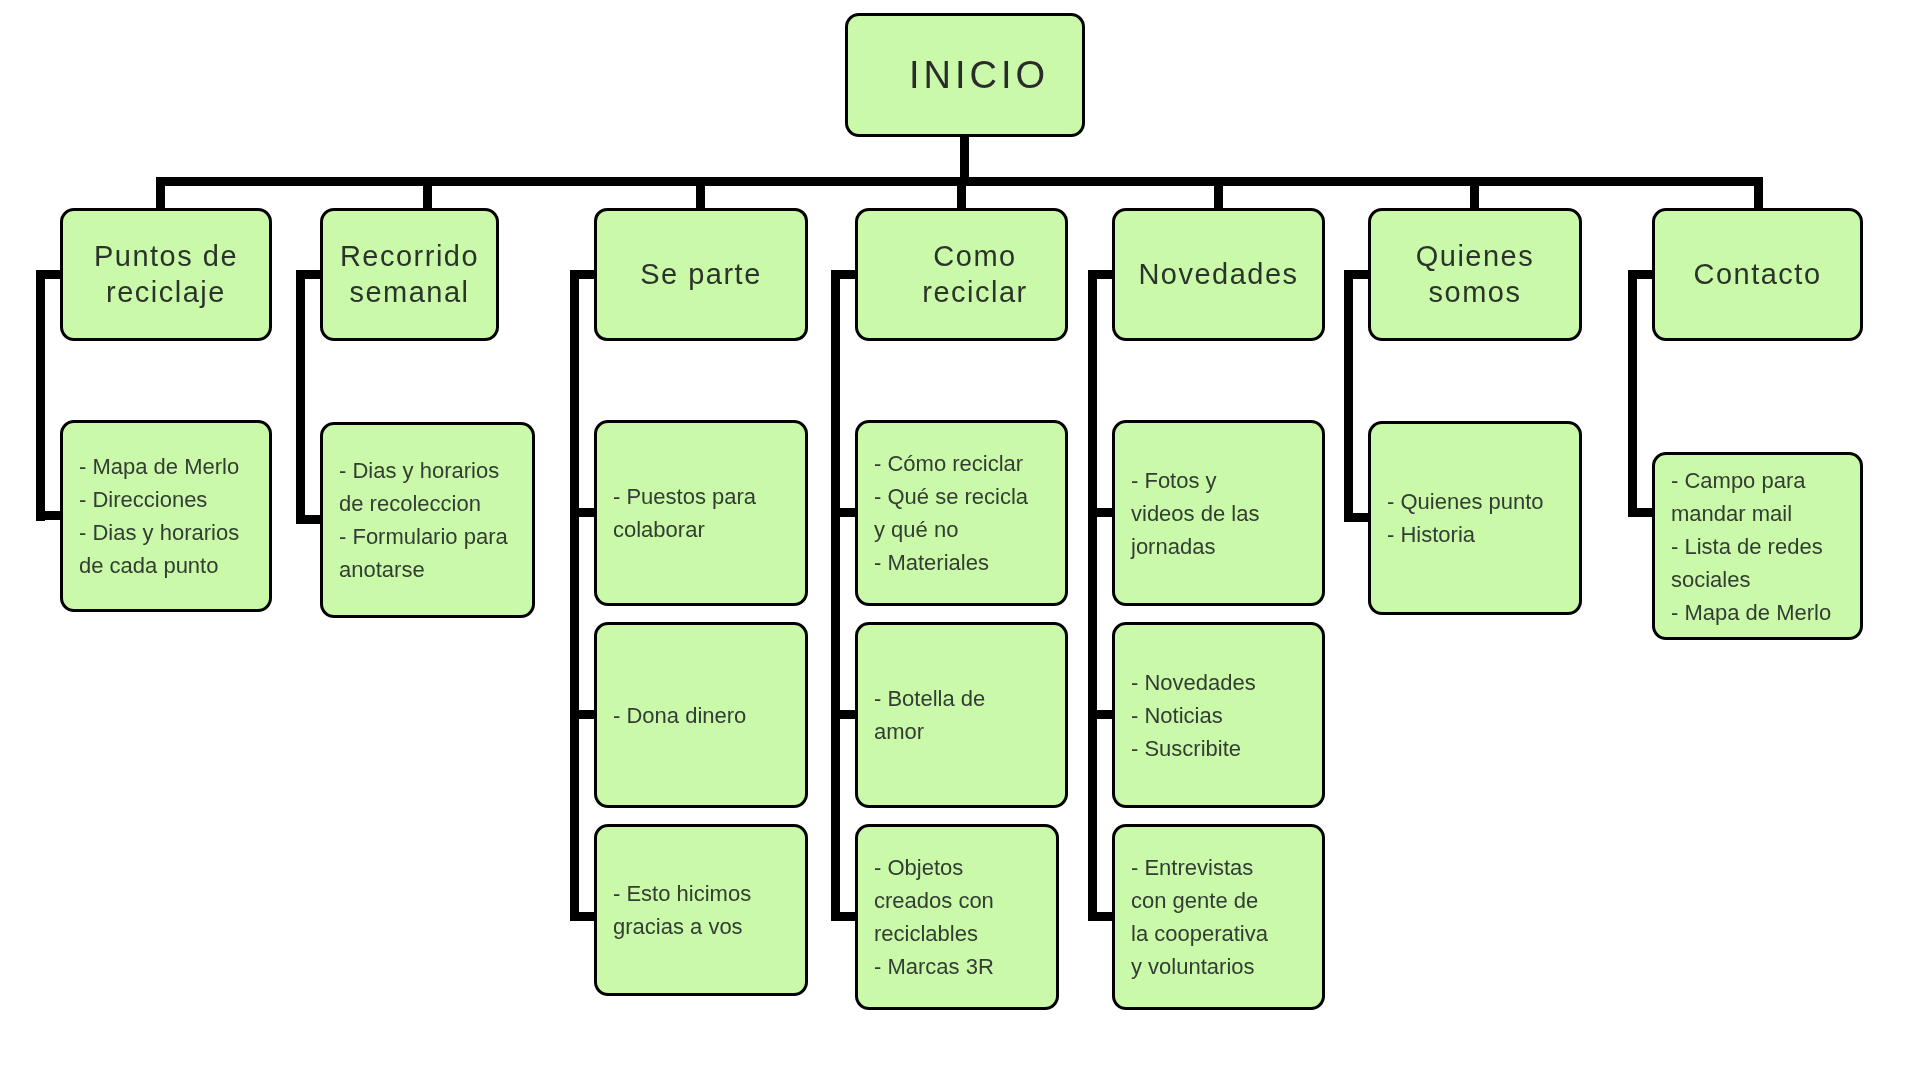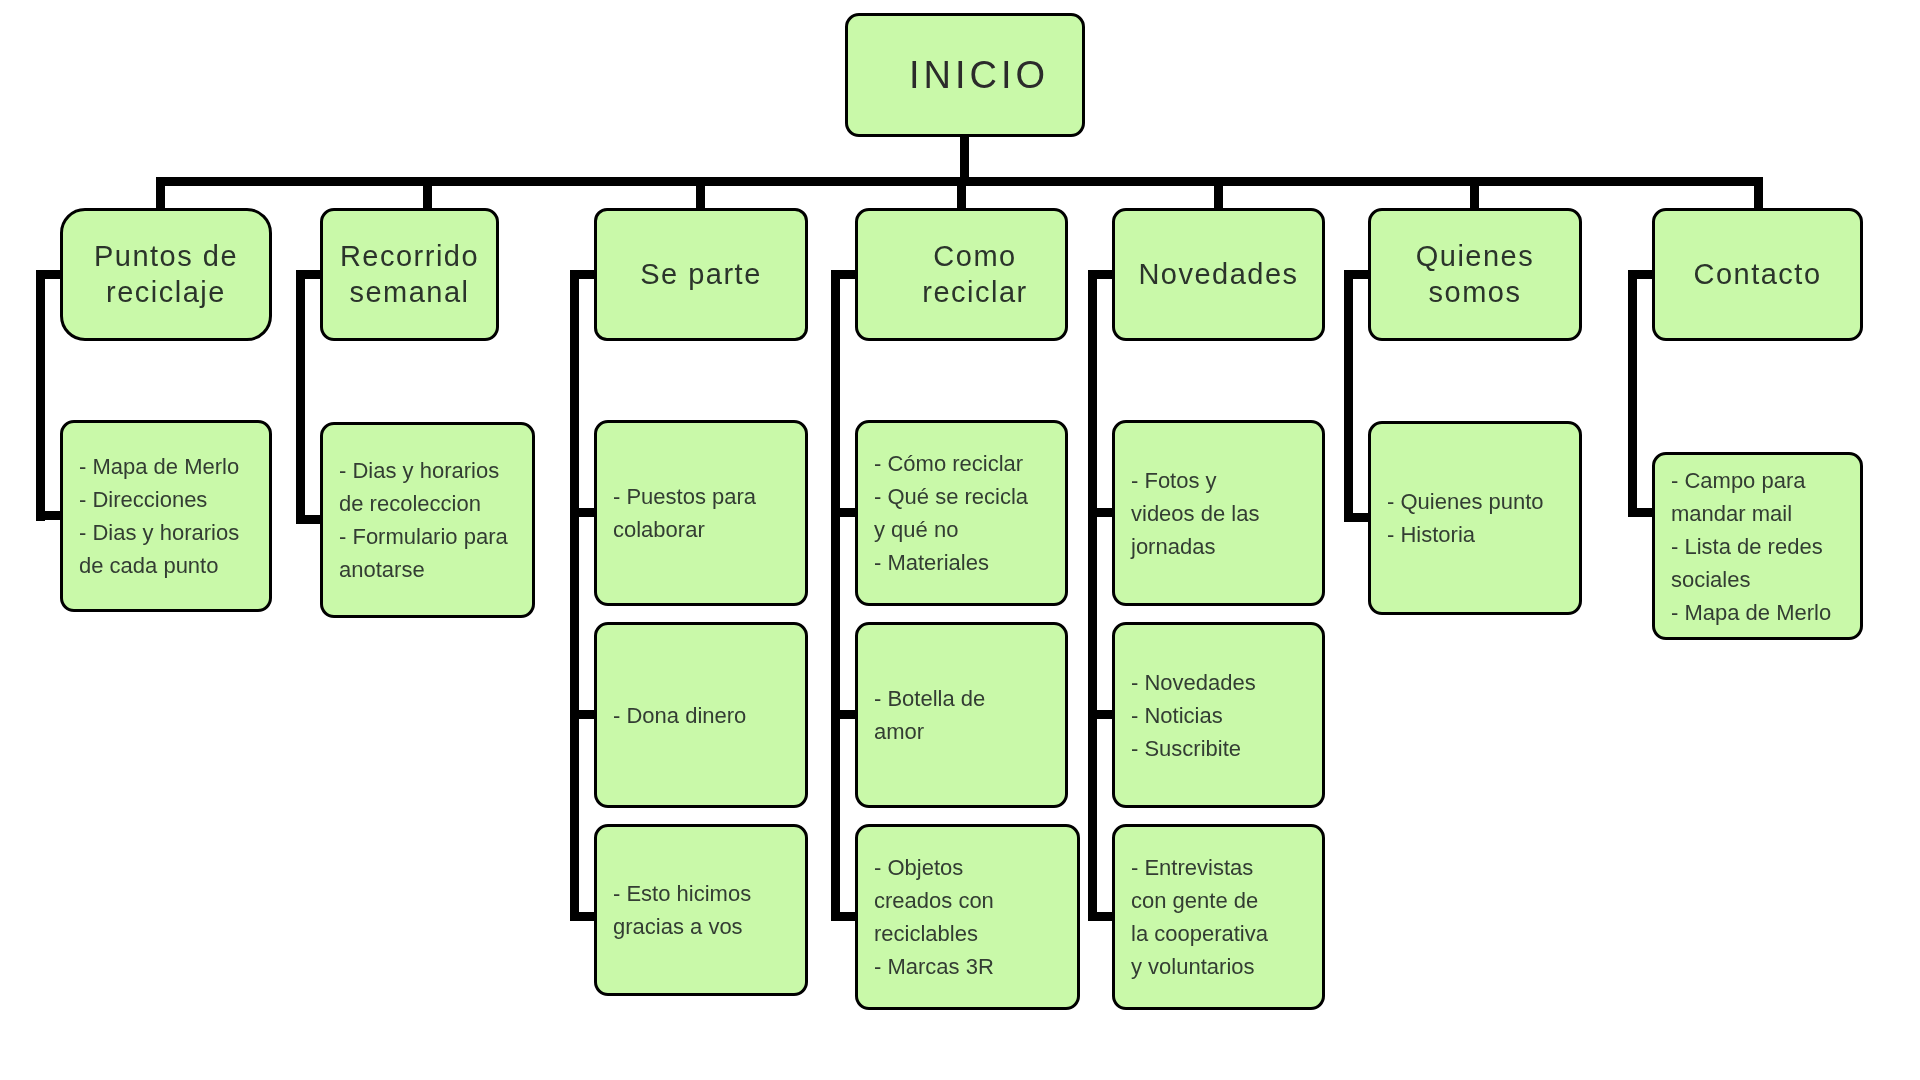--- a/index.html
+++ b/index.html
@@ -48,21 +48,21 @@
   <div class="line" style="left:696px; top:177px; width:9px; height:32px;"></div>
   <div class="line" style="left:957px; top:177px; width:9px; height:32px;"></div>
   <div class="line" style="left:1214px; top:177px; width:9px; height:32px;"></div>
   <div class="line" style="left:1470px; top:177px; width:9px; height:32px;"></div>
   <div class="line" style="left:1754px; top:177px; width:9px; height:32px;"></div>
 
   <div>
     <div class="line" style="left:36px; top:270px; width:24px; height:9px;"></div>
     <div class="line" style="left:36px; top:270px; width:9px; height:251px;"></div>
     <div class="line" style="left:36px; top:511px; width:24px; height:9px;"></div>
-    <div class="node header" style="left:60px; top:208px; width:212px; height:133px;border-radius:25px;">
+    <div class="node header" style="left:60px; top:208px; width:212px; height:133px;">
       <span class="txt">Puntos de
 reciclaje</span>
     </div>
     <div class="node child" style="left:60px; top:420px; width:212px; height:192px;">
       <span class="txt">- Mapa de Merlo
 - Direcciones
 - Dias y horarios
 de cada punto</span>
     </div>
   </div>
@@ -118,21 +118,21 @@
     <div class="node child" style="left:855px; top:420px; width:213px; height:186px;">
       <span class="txt">- Cómo reciclar
 - Qué se recicla
 y qué no
 - Materiales</span>
     </div>
     <div class="node child" style="left:855px; top:622px; width:213px; height:186px;">
       <span class="txt">- Botella de
 amor</span>
     </div>
-    <div class="node child" style="left:855px; top:824px; width:225px; height:186px;">
+    <div class="node child" style="left:855px; top:824px; width:204px; height:186px;">
       <span class="txt">- Objetos
 creados con
 reciclables
 - Marcas 3R</span>
     </div>
   </div>
 
   <div>
     <div class="line" style="left:1088px; top:270px; width:24px; height:9px;"></div>
     <div class="line" style="left:1088px; top:270px; width:9px; height:651px;"></div>

